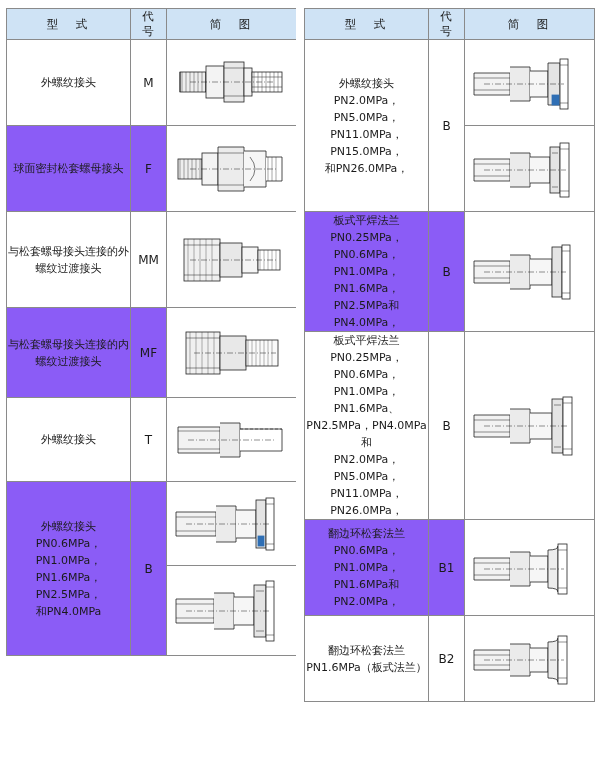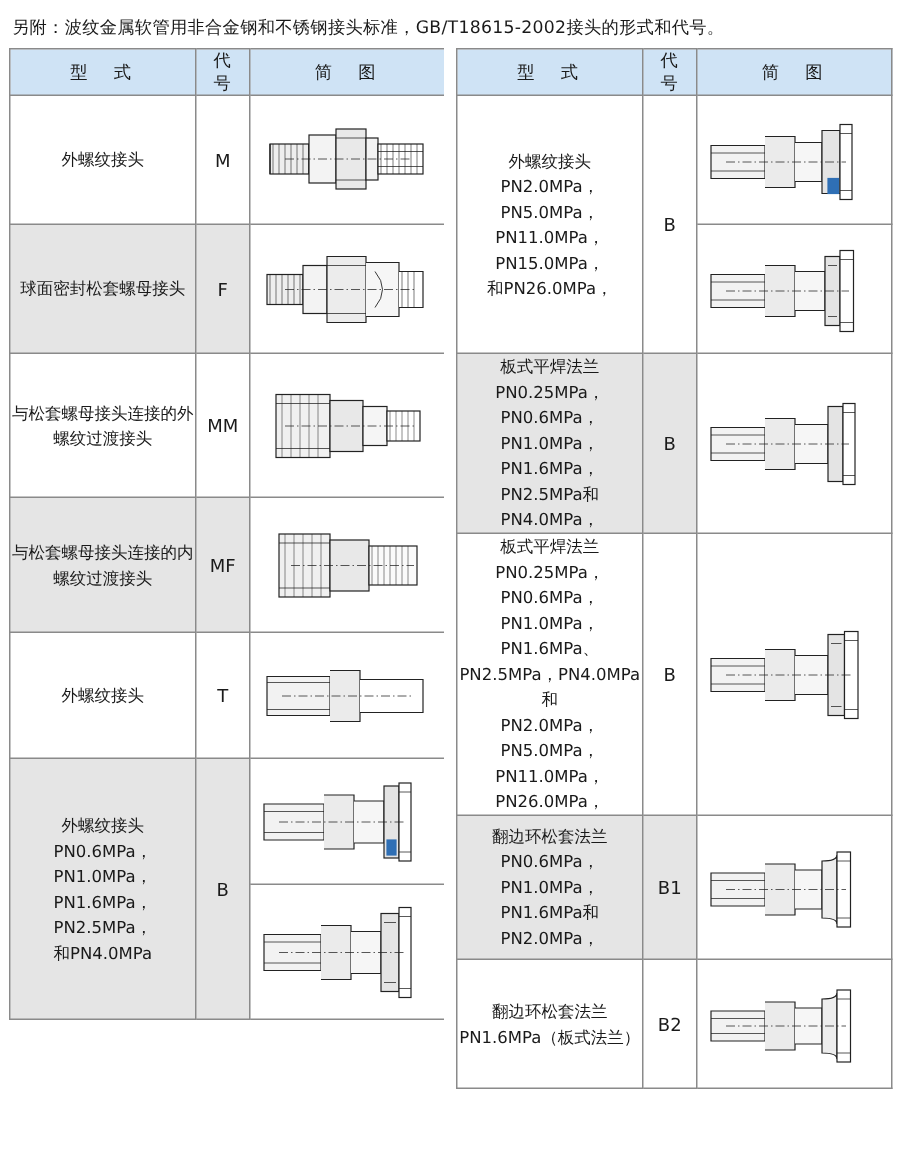--- a/index.html
+++ b/index.html
@@ -60,31 +60,30 @@
   td.code{
     font-size:12px;
     text-align:center;
     vertical-align:middle;
   }
   td.fig{
     text-align:center;
     vertical-align:middle;
     background:#ffffff;
   }
-  .yellow{ background:#e5e5e5; }
+  .yellow{ background:#8b5cf6; }
   .white{ background:#ffffff; }
   svg{display:block;margin:0 auto;}
   .sep{width:8px;border:none !important;background:#fff;}
 </style>
 </head>
 <body>
 
 <div class="page">
 
-  <div class="caption">另附：波纹金属软管用非合金钢和不锈钢接头标准，GB/T18615-2002接头的形式和代号。</div>
 
   <table class="main">
     <tbody>
     <tr>
 
       <td style="width:290px">
         <table class="half">
           <colgroup>
             <col style="width:124px">
                 <col style="width:36px">

